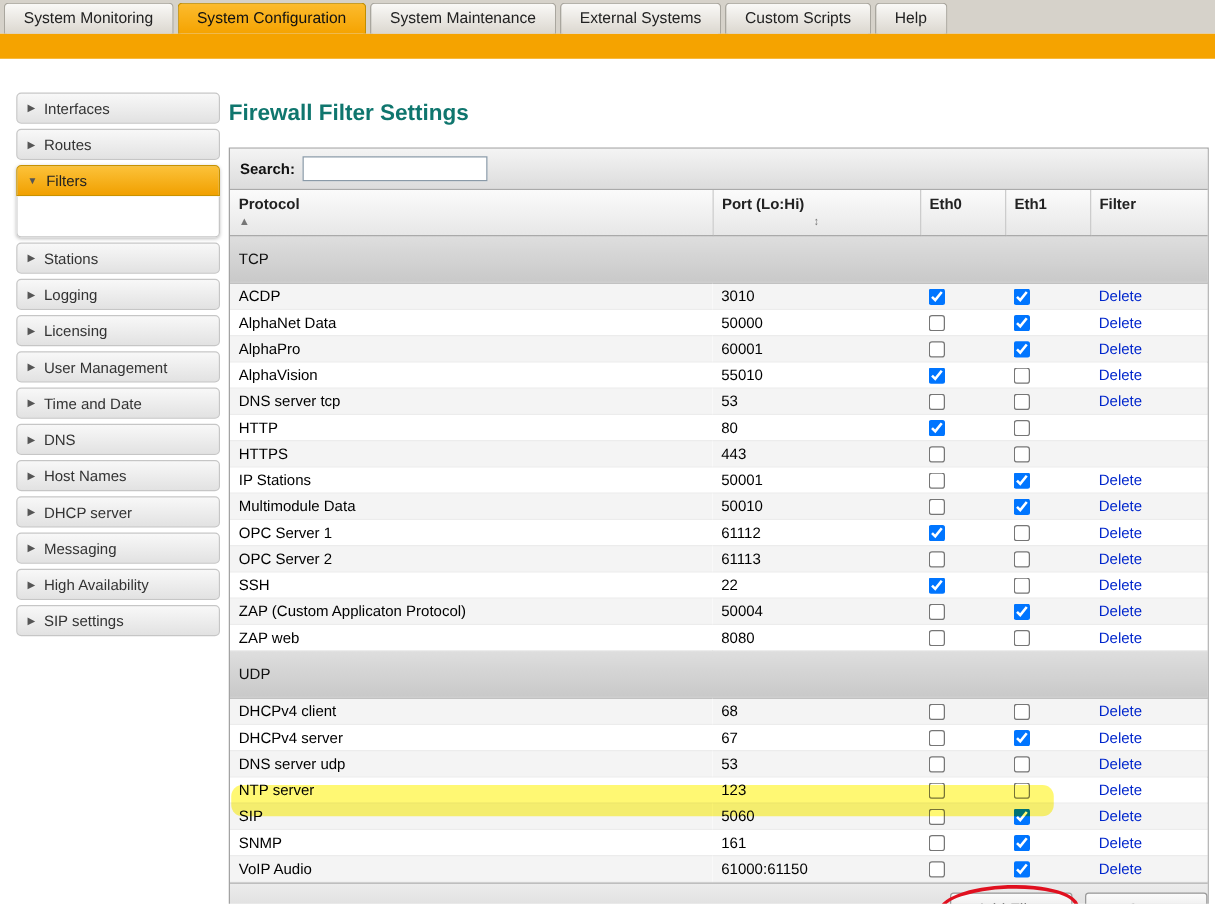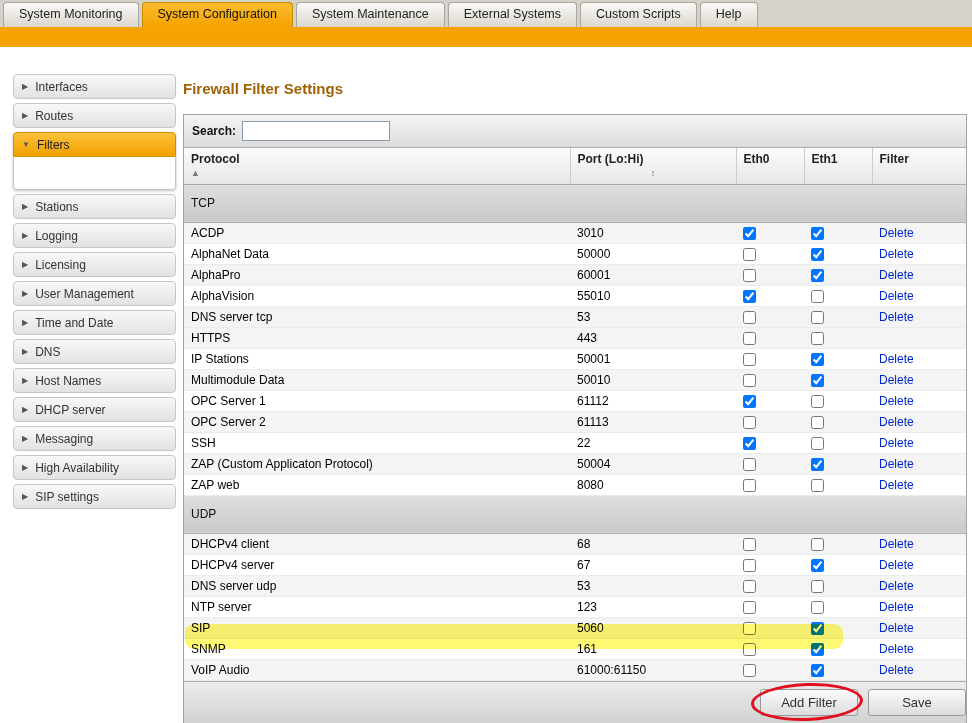--- a/index.html
+++ b/index.html
@@ -35,21 +35,21 @@
   .side-item .arr { font-size:8px; color:#555; margin-right:7px; flex:none; }
   .side-group { border-radius:4px; margin-bottom:4px; box-shadow:0 1px 3px rgba(0,0,0,.25); }
   .side-group .side-item.active {
     background:linear-gradient(#fcc23a,#f1a000);
     border-color:#c89200; border-radius:4px 4px 0 0; margin-bottom:0; color:#222;
   }
   .side-body { height:33px; background:#fff; border:1px solid #c6c6c6; border-top:none; border-radius:0 0 4px 4px; }
 
   
   .main { margin-left:7px; width:784px; }
-  h1.title { font-size:15px; margin:6px 0 0; color:#a16207; font-weight:bold; }
+  h1.title { font-size:18px; margin:6px 0 0; color:#0f766e; font-weight:bold; }
 
   .panel { position:relative; margin-top:17px; width:784px; border:1px solid #a3a3a3; background:#fff; }
 
   .search-row {
     height:33px; background:linear-gradient(#f4f4f4,#dcdcdc);
     border-bottom:1px solid #aaa; display:flex; align-items:center; padding-left:8px;
   }
   .search-label { font-weight:bold; font-size:12px; margin-right:6px; color:#111; }
   .search-input { width:148px; height:20px; border:1px solid #8a9aa8; font-size:12px; padding:0 3px; font-family:inherit; }
 
@@ -242,20 +242,27 @@
               <td class="c-chk"><input type="checkbox" style=""></td>
               <td class="c-action"><a class="del">Delete</a></td>
             </tr>
             <tr class="row odd">
               <td class="c-proto">DNS server tcp</td>
               <td class="c-port">53</td>
               <td class="c-chk"><input type="checkbox" style=""></td>
               <td class="c-chk"><input type="checkbox" style=""></td>
               <td class="c-action"><a class="del">Delete</a></td>
             </tr>
+            <tr class="row even">
+              <td class="c-proto">HTTP</td>
+              <td class="c-port">80</td>
+              <td class="c-chk"><input type="checkbox" checked="" style=""></td>
+              <td class="c-chk"><input type="checkbox" style=""></td>
+              <td class="c-action"></td>
+            </tr>
             <tr class="row odd">
               <td class="c-proto">HTTPS</td>
               <td class="c-port">443</td>
               <td class="c-chk"><input type="checkbox" style=""></td>
               <td class="c-chk"><input type="checkbox" style=""></td>
               <td class="c-action"></td>
             </tr>
             <tr class="row even">
               <td class="c-proto">IP Stations</td>
               <td class="c-port">50001</td>

